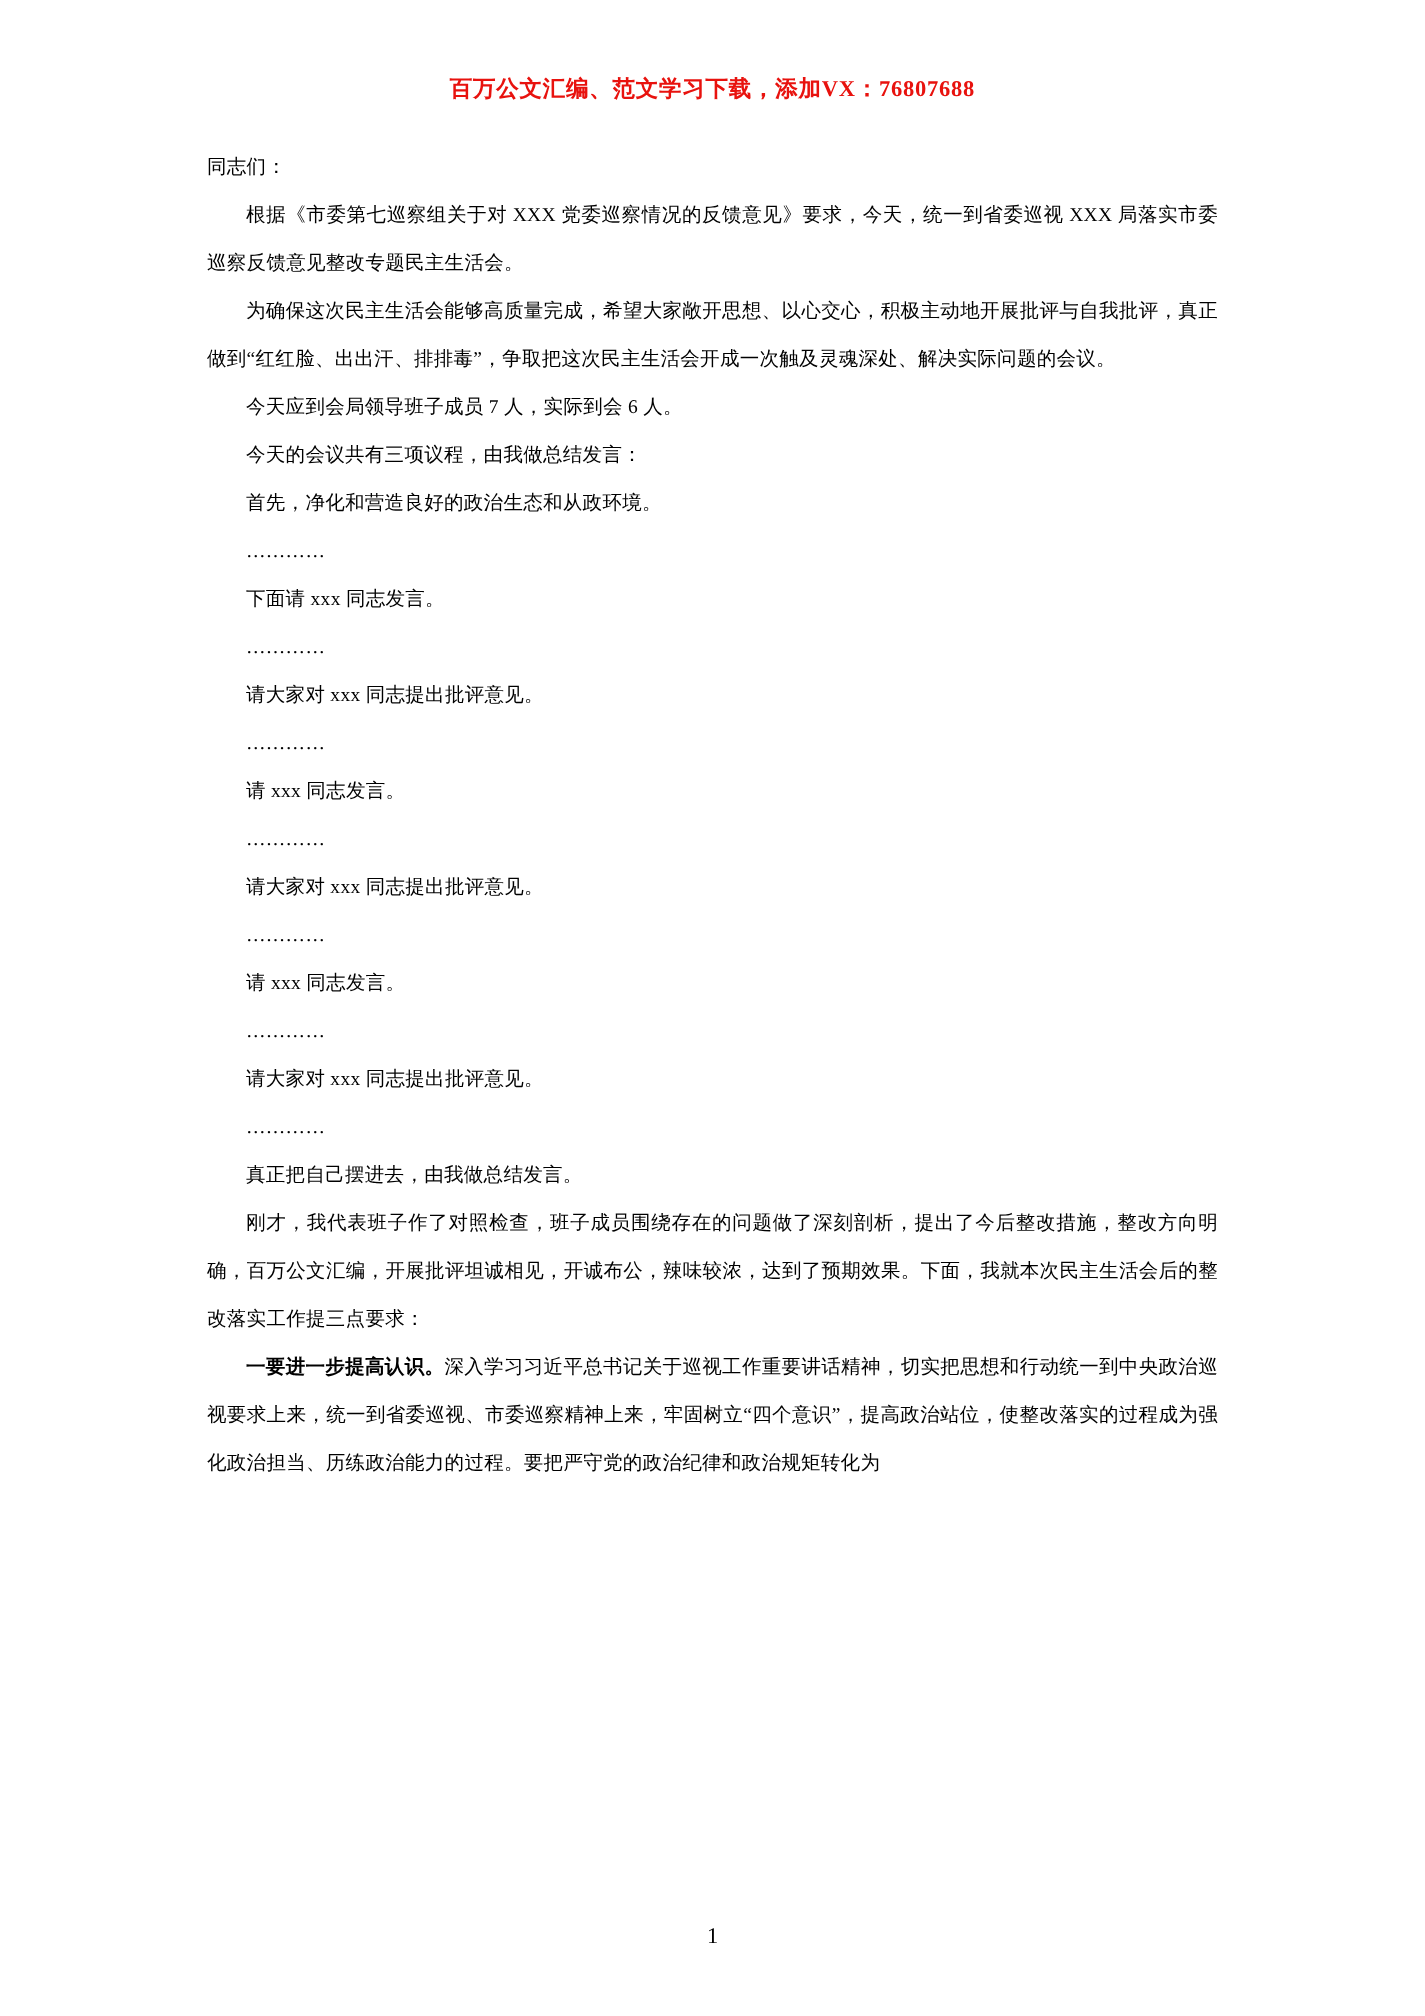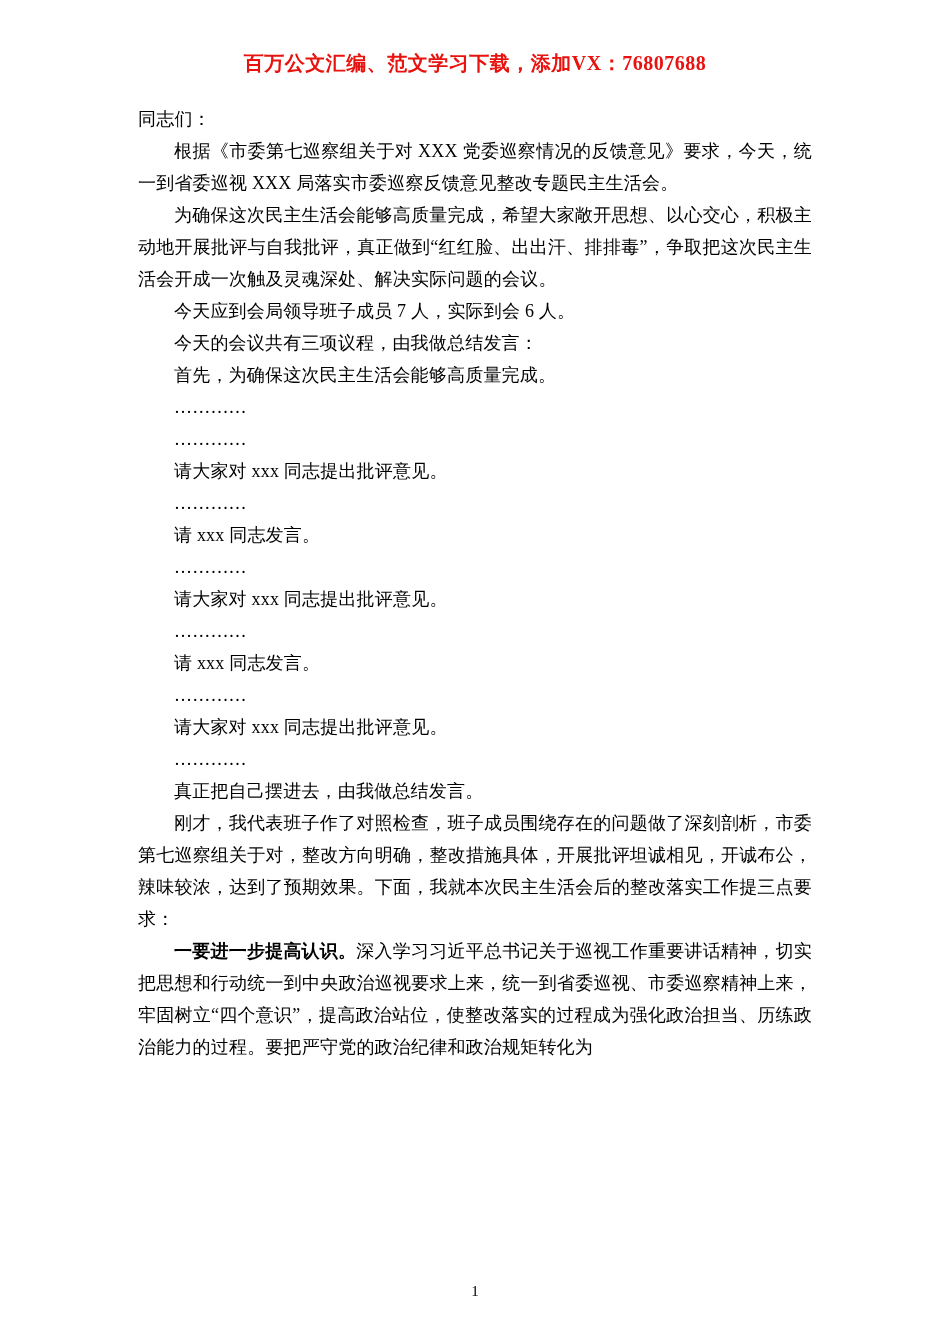--- a/index.html
+++ b/index.html
@@ -19,29 +19,29 @@
     width: 950px;
     height: 1344px;
     box-sizing: border-box;
     padding: 44px 138px 0 138px;
     position: relative;
   }
   .banner {
     text-align: center;
     color: #e8120e;
     font-weight: bold;
-    font-size: 20px;
+    font-size: 15px;
     letter-spacing: 0.5px;
     margin-top: 6px;
     margin-bottom: 26px;
     font-family: "Liberation Serif", "DejaVu Serif", serif;
   }
   .body-text p {
     margin: 0 0 0 0;
-    font-size: 18px;
+    font-size: 13px;
     line-height: 32px;
     text-align: justify;
     text-justify: inter-ideograph;
     letter-spacing: 0.2px;
   }
   .indent {
     text-indent: 2em;
   }
   .noindent {
     text-indent: 0;
@@ -72,32 +72,33 @@
 <div class="page">
 
   <div class="banner">百万公文汇编、范文学习下载，添加VX：76807688</div>
 
   <div class="body-text">
     <p class="noindent">同志们：</p>
     <p class="indent">根据《市委第七巡察组关于对 XXX 党委巡察情况的反馈意见》要求，今天，统一到省委巡视 XXX 局落实市委巡察反馈意见整改专题民主生活会。</p>
     <p class="indent">为确保这次民主生活会能够高质量完成，希望大家敞开思想、以心交心，积极主动地开展批评与自我批评，真正做到“红红脸、出出汗、排排毒”，争取把这次民主生活会开成一次触及灵魂深处、解决实际问题的会议。</p>
     <p class="indent">今天应到会局领导班子成员 7 人，实际到会 6 人。</p>
     <p class="indent">今天的会议共有三项议程，由我做总结发言：</p>
-    <p class="indent">首先，为确保这次民主生活会能够高质量完成。</p>
+    <p class="indent">首先，净化和营造良好的政治生态和从政环境。</p>
     <p class="dots">…………</p>
+    <p class="indent">下面请 xxx 同志发言。</p>
     <p class="dots">…………</p>
     <p class="indent">请大家对 xxx 同志提出批评意见。</p>
     <p class="dots">…………</p>
     <p class="indent">请 xxx 同志发言。</p>
     <p class="dots">…………</p>
     <p class="indent">请大家对 xxx 同志提出批评意见。</p>
     <p class="dots">…………</p>
     <p class="indent">请 xxx 同志发言。</p>
     <p class="dots">…………</p>
     <p class="indent">请大家对 xxx 同志提出批评意见。</p>
     <p class="dots">…………</p>
     <p class="indent">真正把自己摆进去，由我做总结发言。</p>
-    <p class="indent">刚才，我代表班子作了对照检查，班子成员围绕存在的问题做了深刻剖析，市委第七巡察组关于对，整改方向明确，整改措施具体，开展批评坦诚相见，开诚布公，辣味较浓，达到了预期效果。下面，我就本次民主生活会后的整改落实工作提三点要求：</p>
+    <p class="indent">刚才，我代表班子作了对照检查，班子成员围绕存在的问题做了深刻剖析，提出了今后整改措施，整改方向明确，百万公文汇编，开展批评坦诚相见，开诚布公，辣味较浓，达到了预期效果。下面，我就本次民主生活会后的整改落实工作提三点要求：</p>
     <p class="indent"><span class="bold-lead">一要进一步提高认识。</span><span>深入学习习近平总书记关于巡视工作重要讲话精神，切实把思想和行动统一到中央政治巡视要求上来，统一到省委巡视、市委巡察精神上来，牢固树立“四个意识”，提高政治站位，使整改落实的过程成为强化政治担当、历练政治能力的过程。要把严守党的政治纪律和政治规矩转化为</span></p>
   </div>
 
   <div class="page-number">1</div>
 </div>
 
 </body></html>

